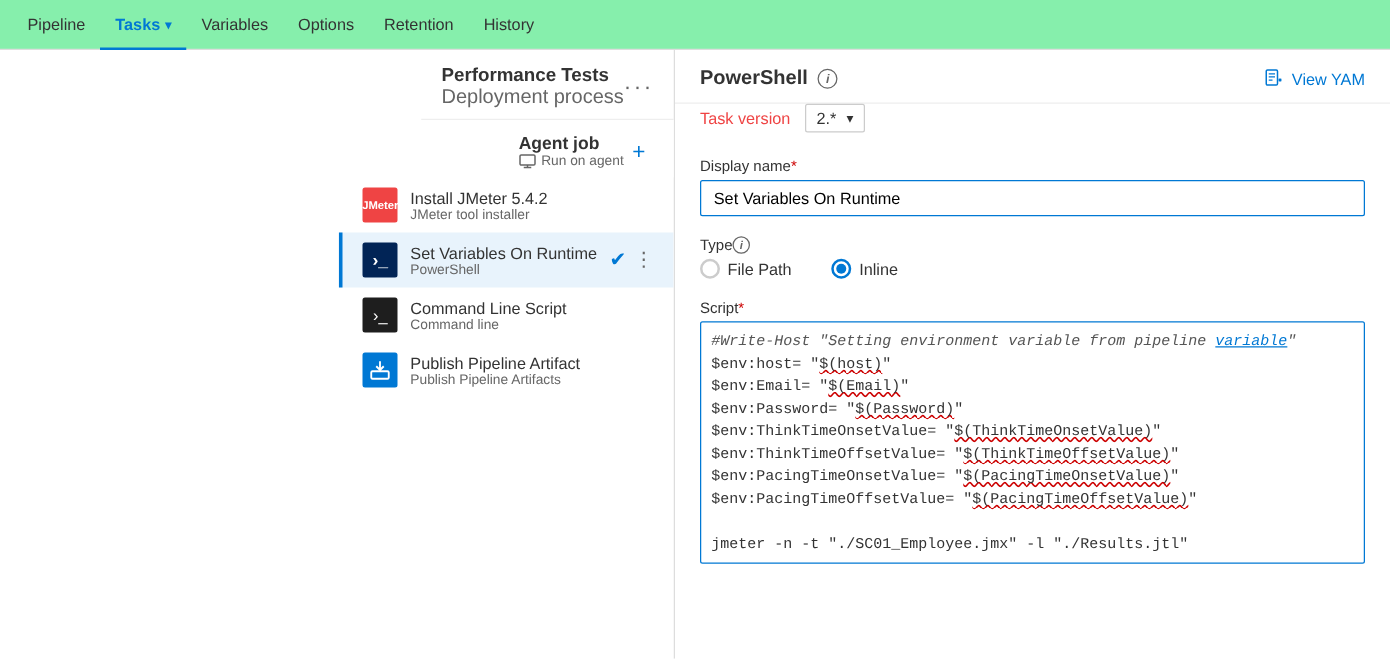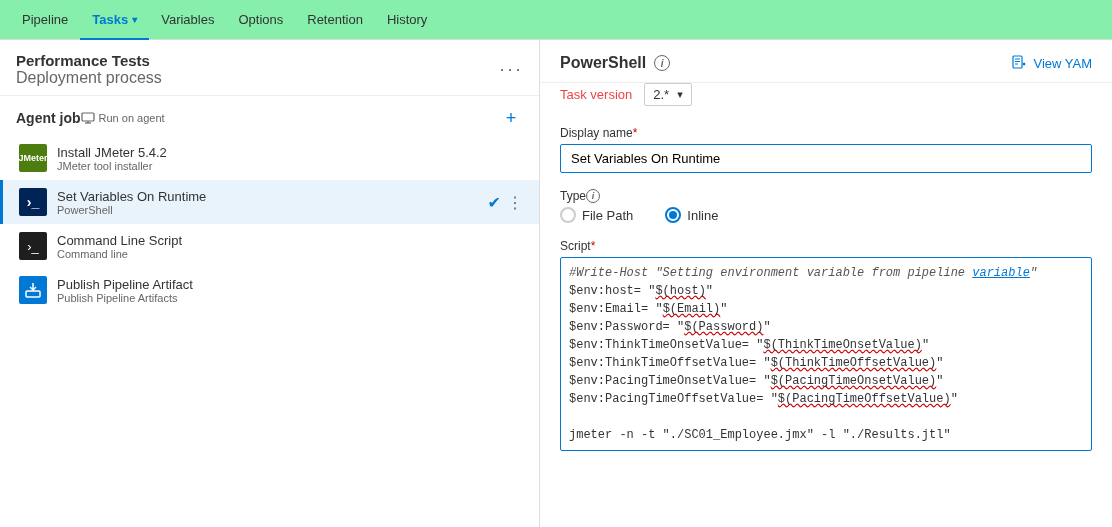--- a/index.html
+++ b/index.html
@@ -45,20 +45,21 @@
       height: calc(527px - 40px);
     }
 
     
     .left-panel {
       width: 540px;
       border-right: 1px solid #ddd;
       display: flex;
       flex-direction: column;
       overflow: hidden;
+      align-items: flex-end;
     }
 
     
     .pipeline-header {
       display: flex;
       align-items: center;
       justify-content: space-between;
       padding: 12px 16px 8px;
       border-bottom: 1px solid #eee;
     }
@@ -68,21 +69,21 @@
     .pipeline-dots { font-size: 18px; color: #666; cursor: pointer; letter-spacing: 2px; }
 
     
     .agent-job-row {
       display: flex;
       align-items: center;
       justify-content: space-between;
       padding: 10px 16px 6px;
       background: #fff;
     }
-    .agent-job-left { display: flex; flex-direction: row; }
+    .agent-job-left { display: flex; flex-direction: column; }
     .agent-job-name { font-size: 14px; font-weight: 600; color: #333; }
     .agent-job-sub { display: flex; align-items: center; gap: 4px; font-size: 11px; color: #666; }
     .add-btn { width: 24px; height: 24px; display: flex; align-items: center; justify-content: center; cursor: pointer; font-size: 18px; color: #0078d4; border: none; background: transparent; }
 
     
     .task-list { flex: 1; overflow-y: auto; }
     .task-item {
       display: flex;
       align-items: center;
       padding: 8px 16px;
@@ -98,21 +99,21 @@
       width: 28px;
       height: 28px;
       display: flex;
       align-items: center;
       justify-content: center;
       flex-shrink: 0;
     }
     .task-icon-jmeter {
       width: 28px;
       height: 28px;
-      background: #4d7c0f;
+      background: #ef4444;
       border-radius: 2px;
       display: flex;
       align-items: center;
       justify-content: center;
       font-size: 8px;
       color: white;
       font-weight: bold;
     }
     .task-icon-ps {
       width: 28px;

